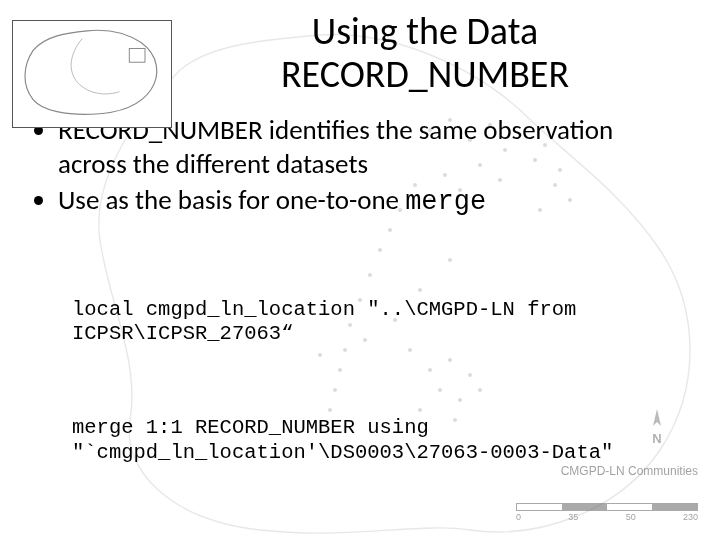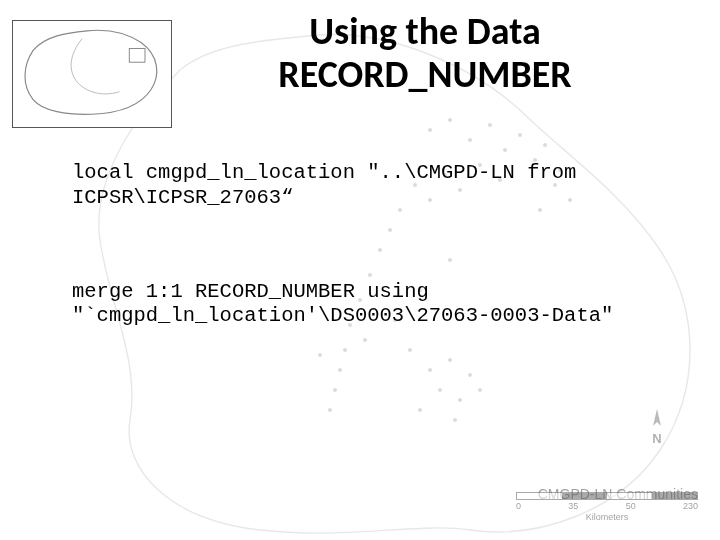--- a/index.html
+++ b/index.html
@@ -46,21 +46,21 @@
     position: relative;
     z-index: 2;
     padding: 0 36px;
     width: 720px;
     box-sizing: border-box;
   }
   h1.title {
     margin: 10px 0 18px 0;
     padding-left: 170px;
     font-size: 38px;
-    font-weight: 700;
+    font-weight: 400;
     line-height: 1.12;
     text-align: center;
     padding-right: 40px;
   }
   ul.bullets {
     margin: 0 0 30px 0;
     padding-left: 22px;
     list-style: disc;
     font-size: 27px;
     line-height: 1.25;
@@ -96,26 +96,25 @@
     opacity: 0.5;
   }
   .compass svg {
     display: block;
     margin: 0 auto 1px auto;
   }
   .legend-label {
     position: absolute;
     right: 22px;
     top: 454px;
-    font-size: 14px;
+    font-size: 12px;
     color: #555;
     font-family: Arial, sans-serif;
     z-index: 1;
     opacity: 0.55;
-    margin-top: 22px;
   }
   .scalebar {
     position: absolute;
     right: 22px;
     bottom: 28px;
     font-size: 9px;
     color: #555;
     font-family: Arial, sans-serif;
     z-index: 1;
     opacity: 0.55;
@@ -217,26 +216,29 @@
         <div class="seg"></div>
         <div class="seg"></div>
         <div class="seg"></div>
     </div>
     <div class="ticks">
       <span>0</span>
       <span>35</span>
       <span>50</span>
       <span>230</span>
     </div>
-    <div class="unit">Kilometers</div>
   </div>
 
   <div class="content">
     <h1 class="title">Using the Data RECORD_NUMBER</h1>
 
+    <ul class="bullets">
+      <li>RECORD_NUMBER identifies the same observation across the different datasets</li>
+      <li><span>Use as the basis for one-to-one </span><code class="inline">merge</code></li>
+    </ul>
 
     <div class="code-block">
       <p>local cmgpd_ln_location "..\CMGPD-LN from ICPSR\ICPSR_27063“</p>
       <p>merge 1:1 RECORD_NUMBER using "`cmgpd_ln_location'\DS0003\27063-0003-Data"</p>
     </div>
   </div>
 
 </div>
 
 </body></html>

